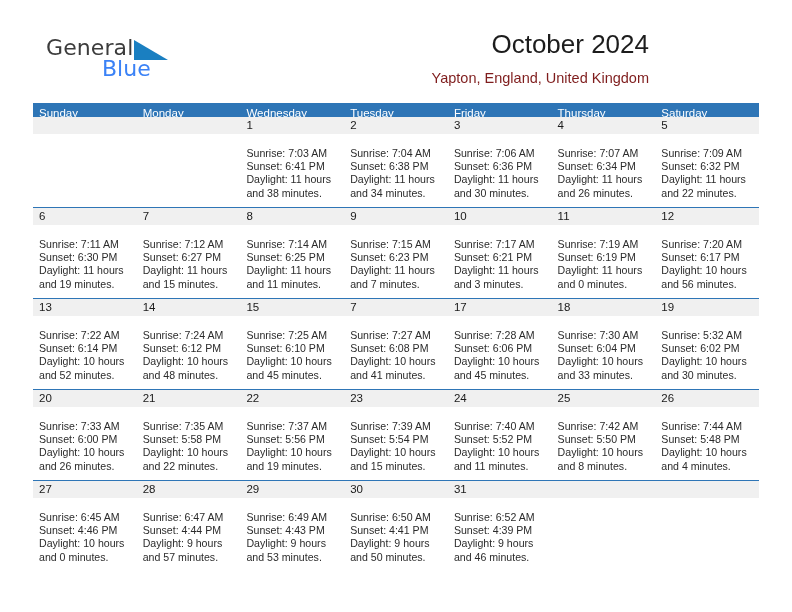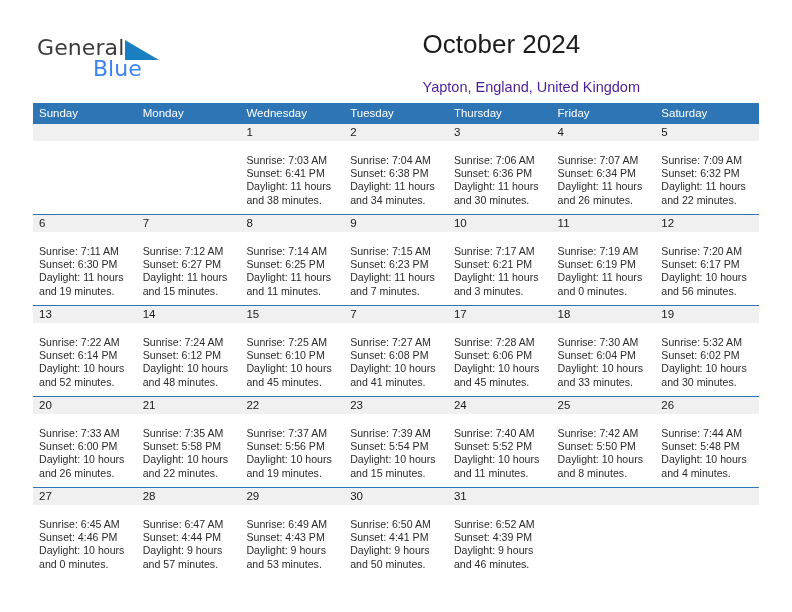--- a/index.html
+++ b/index.html
@@ -17,21 +17,21 @@
   .page {
     position: relative;
     width: 792px;
     height: 612px;
     box-sizing: border-box;
   }
 
   
   .top {
     position: absolute;
-    left: 4px;
+    left: 13px;
     top: 0;
     width: 670px;
     height: 96px;
     text-decoration: underline;
   }
   .logo {
     position: absolute;
     left: 33px;
     top: 36px;
     width: 200px;
@@ -64,48 +64,49 @@
     top: 4px;
     width: 36px;
     height: 20px;
   }
   .logo-flag svg { display: block; }
 
   .title-block {
     position: absolute;
     right: 34px;
     top: 28px;
+    text-align: right;
   }
   .cal-title {
     font-size: 26px;
     color: #1c1c1c;
     line-height: 32px;
     white-space: nowrap;
     font-weight: 400;
   }
   .cal-subtitle {
-    margin-top: 18px;
+    margin-top: 9px;
     font-size: 14.5px;
-    color: #4c1d95;
+    color: #7f1d1d;
     line-height: 18px;
     white-space: nowrap;
     font-weight: 400;
   }
 
   
   .calendar {
     position: absolute;
     left: 33px;
     top: 103px;
     width: 726px;
   }
   .dow-row {
     display: flex;
     background: #2e75b6;
-    height: 21px;
+    height: 14px;
   }
   .dow {
     flex: 1 1 0;
     color: #ffffff;
     font-size: 11.5px;
     line-height: 21px;
     padding-left: 6px;
     box-sizing: border-box;
     white-space: nowrap;
     overflow: hidden;
@@ -177,22 +178,22 @@
 
   </div>
 
   <div class="calendar">
 
     <div class="dow-row">
       <div class="dow">Sunday</div>
       <div class="dow">Monday</div>
       <div class="dow">Wednesday</div>
       <div class="dow">Tuesday</div>
+      <div class="dow">Friday</div>
       <div class="dow">Thursday</div>
-      <div class="dow">Friday</div>
       <div class="dow">Saturday</div>
     </div>
 
     <div id="weeks-container">
         <div class="week">
           <div class="week-dateband"></div>
           <div class="day empty">
             <div class="day-num"></div>
           </div>
           <div class="day empty">

